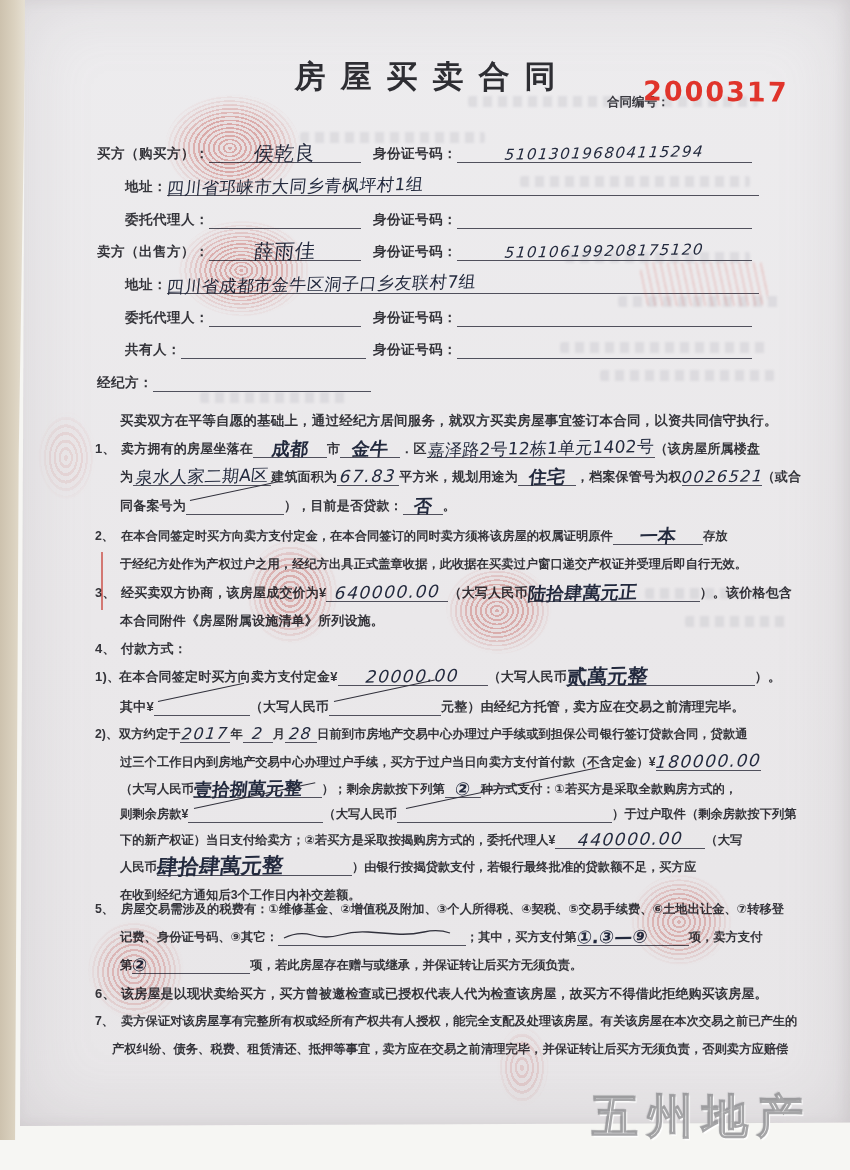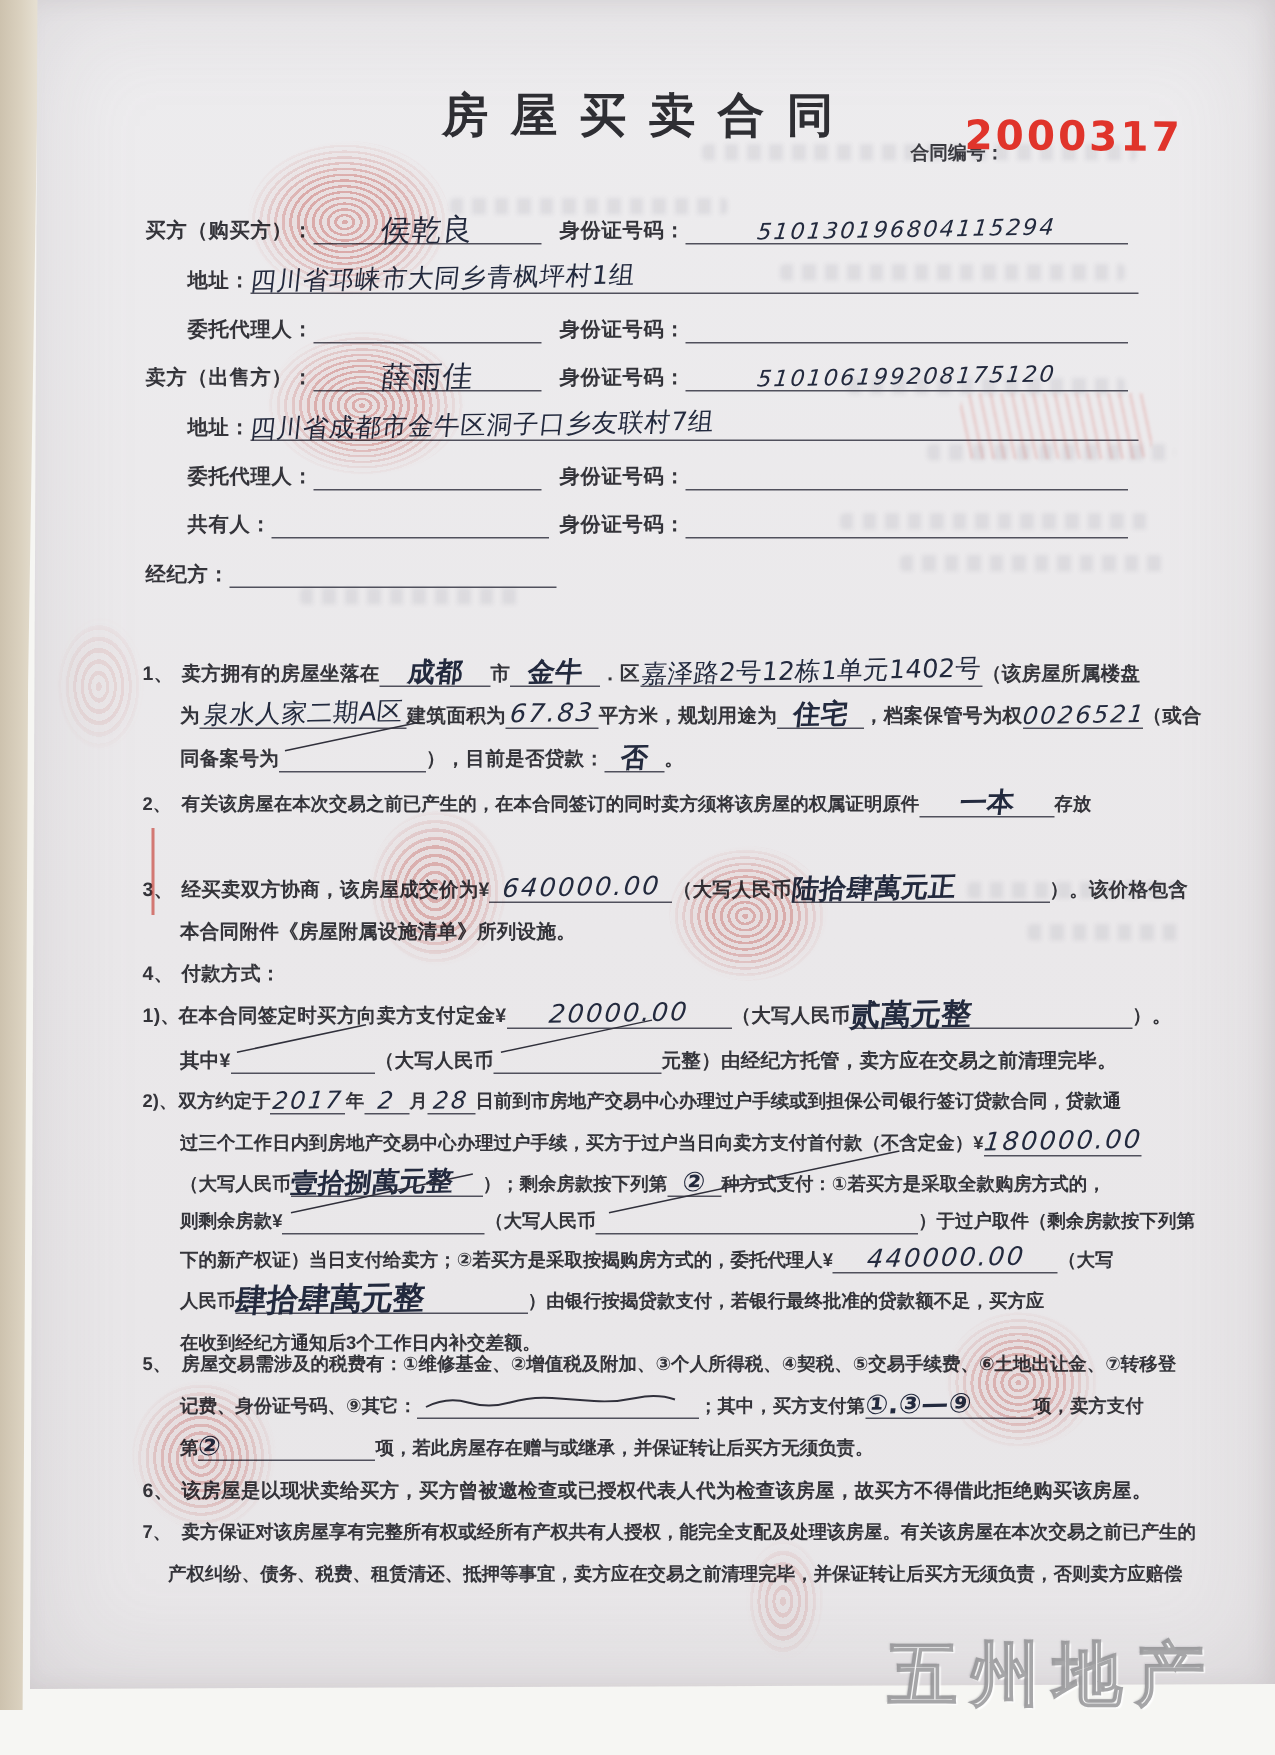--- a/index.html
+++ b/index.html
@@ -100,34 +100,36 @@
     <span class="col2" style="left:248px"><span class="lbl">身份证号码：</span><span class="bl" style="width:295px"></span></span>
   </div>
   <div class="row" style="left:125px;top:341px">
     <span class="lbl">共有人：</span><span class="bl" style="width:185px"></span>
     <span class="col2" style="left:248px"><span class="lbl">身份证号码：</span><span class="bl" style="width:295px"></span></span>
   </div>
   <div class="row" style="left:97px;top:374px">
     <span class="lbl">经纪方：</span><span class="bl" style="width:218px"></span>
   </div>
 
+  <div class="cl" style="left:120px;top:412px;font-size:13.5px">买卖双方在平等自愿的基础上，通过经纪方居间服务，就双方买卖房屋事宜签订本合同，以资共同信守执行。</div>
 
   <div class="cl" style="left:95px;top:440px">
     <span class="num">1、</span><span>卖方拥有的房屋坐落在</span><span class="bl" style="width:74px"><span class="hw hw-big">成都</span></span><span>市</span><span class="bl" style="width:60px"><span class="hw hw-big">金牛</span></span><span>．区</span><span class="bl" style="width:228px"><span class="hw hw-cjk">嘉泽路2号12栋1单元1402号</span></span><span>（该房屋所属楼盘</span>
   </div>
   <div class="cl" style="left:120px;top:468px">
     <span>为</span><span class="bl" style="width:138px"><span class="hw hw-cjk">泉水人家二期A区</span></span><span>建筑面积为</span><span class="bl" style="width:62px"><span class="hw hw-num" style="font-size:17px">67.83</span></span><span>平方米，规划用途为</span><span class="bl" style="width:58px"><span class="hw hw-big">住宅</span></span><span>，档案保管号为权</span><span class="bl" style="width:80px"><span class="hw hw-num" style="font-size:16px">0026521</span></span><span>（或合</span>
   </div>
   <div class="cl" style="left:120px;top:497px">
     <span>同备案号为</span><span class="bl" style="width:98px"><span class="slash-in slash-big"></span></span><span>），目前是否贷款：</span><span class="bl" style="width:40px"><span class="hw hw-big">否</span></span><span>。</span>
   </div>
 
   <div class="cl tight" style="left:95px;top:528px">
-    <span class="num">2、</span><span>有关该房屋在本次交易之前已产生的，在本合同签订的同时卖方须将该房屋的权属证明原件</span><span class="bl" style="width:90px"><span class="hw hw-big">一本</span></span><span>存放</span>
+    <span class="num">2、</span><span>在本合同签定时买方向卖方支付定金，在本合同签订的同时卖方须将该房屋的权属证明原件</span><span class="bl" style="width:90px"><span class="hw hw-big">一本</span></span><span>存放</span>
   </div>
+  <div class="cl tight" style="left:120px;top:556px">于经纪方处作为产权过户之用，经纪方出具正式盖章收据，此收据在买卖过户窗口递交产权证并受理后即自行无效。</div>
 
   <div class="cl" style="left:95px;top:584px">
     <span class="num">3、</span><span>经买卖双方协商，该房屋成交价为¥</span><span class="bl" style="width:122px"><span class="hw hw-num" style="font-size:17px">640000.00</span></span><span>（大写人民币</span><span class="bl" style="width:172px;text-align:left"><span class="hw hw-big">陆拾肆萬元正</span></span><span>）。该价格包含</span>
   </div>
   <div class="cl" style="left:120px;top:612px">本合同附件《房屋附属设施清单》所列设施。</div>
 
   <div class="cl" style="left:95px;top:640px">
     <span class="num">4、</span><span>付款方式：</span>
   </div>
   <div class="cl" style="left:95px;top:668px">

